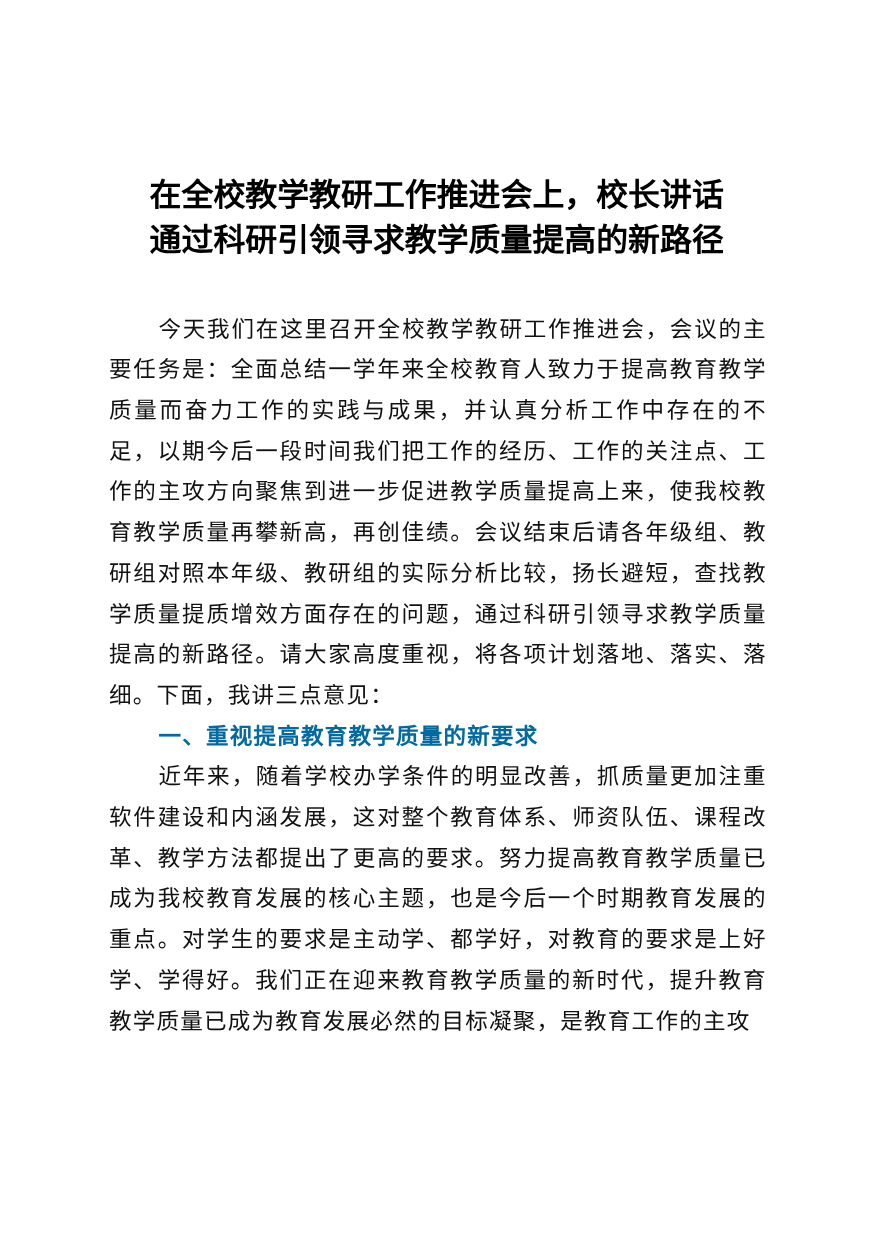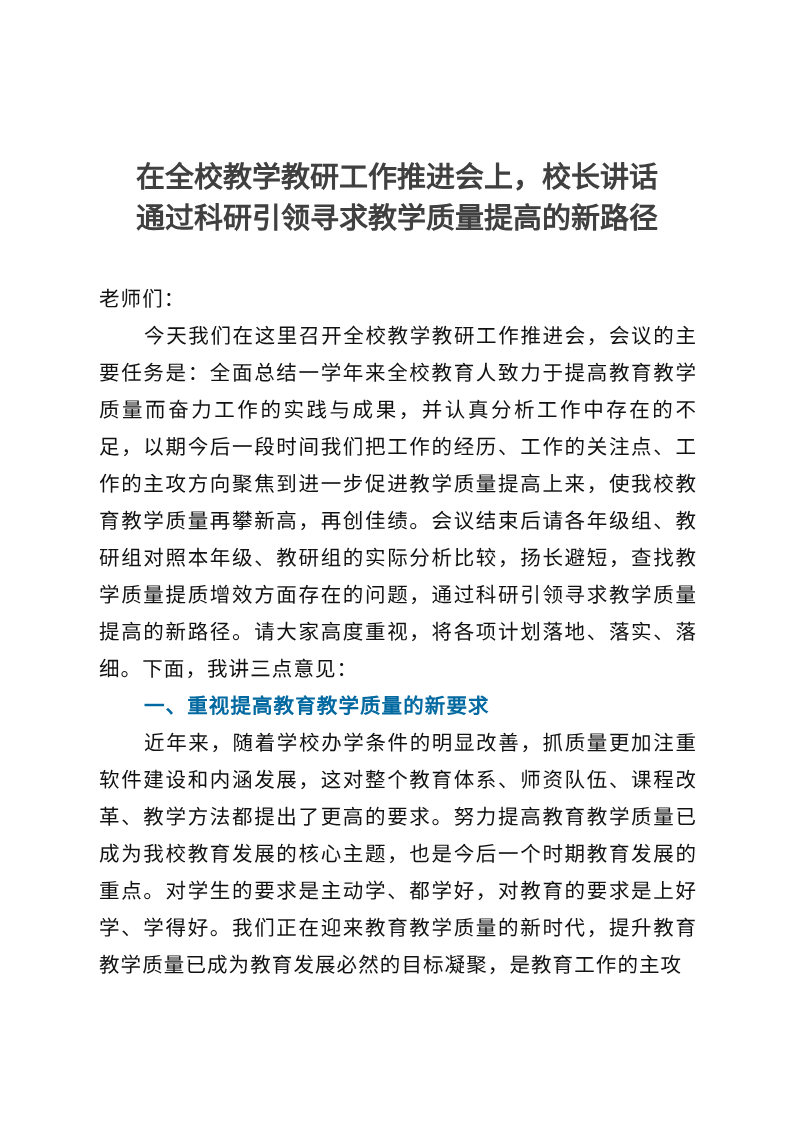--- a/index.html
+++ b/index.html
@@ -36,21 +36,21 @@
     margin: 0;
     padding: 0;
     position: absolute;
     left: 0;
     top: 157px;
     width: 596px;
     font-family: "DejaVu Sans", "Liberation Sans", sans-serif;
     font-weight: 700;
     font-size: 29px;
     line-height: 41px;
-    color: #404040;
+    color: #000000;
     text-align: center;
     letter-spacing: 0px;
     white-space: normal;
   }
   .doc-title .tline {
     display: block;
   }
   .doc-title .tline-1 {
     
     text-align: center;
@@ -112,21 +112,20 @@
 
   <div class="doc-body">
 
     <h1 class="doc-title">
       <span class="tline tline-1">在全校教学教研工作推进会上，校长讲话</span>
       <span class="tline tline-2">通过科研引领寻求教学质量提高的新路径</span>
     </h1>
 
     <div class="doc-flow">
 
-      <p class="para salutation">老师们：</p>
 
       <p class="para indent">今天我们在这里召开全校教学教研工作推进会，会议的主要任务是：全面总结一学年来全校教育人致力于提高教育教学质量而奋力工作的实践与成果，并认真分析工作中存在的不足，以期今后一段时间我们把工作的经历、工作的关注点、工作的主攻方向聚焦到进一步促进教学质量提高上来，使我校教育教学质量再攀新高，再创佳绩。会议结束后请各年级组、教研组对照本年级、教研组的实际分析比较，扬长避短，查找教学质量提质增效方面存在的问题，通过科研引领寻求教学质量提高的新路径。请大家高度重视，将各项计划落地、落实、落细。下面，我讲三点意见：</p>
 
       <p class="heading">一、重视提高教育教学质量的新要求</p>
 
       <p class="para indent">近年来，随着学校办学条件的明显改善，抓质量更加注重软件建设和内涵发展，这对整个教育体系、师资队伍、课程改革、教学方法都提出了更高的要求。努力提高教育教学质量已成为我校教育发展的核心主题，也是今后一个时期教育发展的重点。对学生的要求是主动学、都学好，对教育的要求是上好学、学得好。我们正在迎来教育教学质量的新时代，提升教育教学质量已成为教育发展必然的目标凝聚，是教育工作的主攻</p>
 
     </div>
 
   </div>

